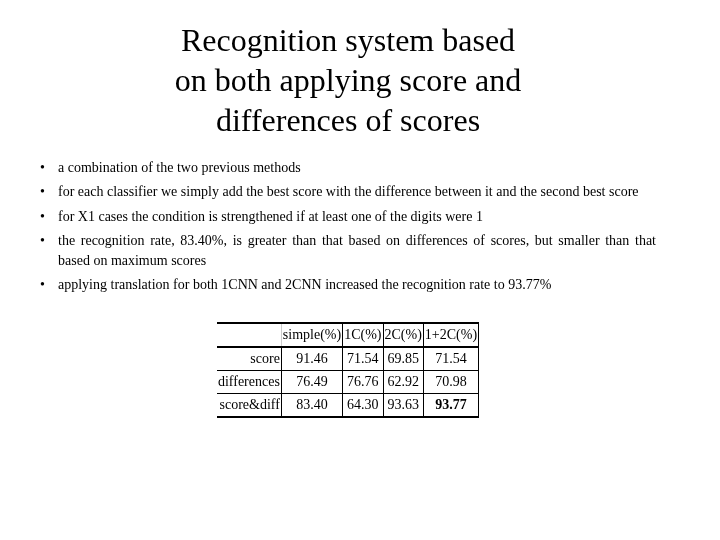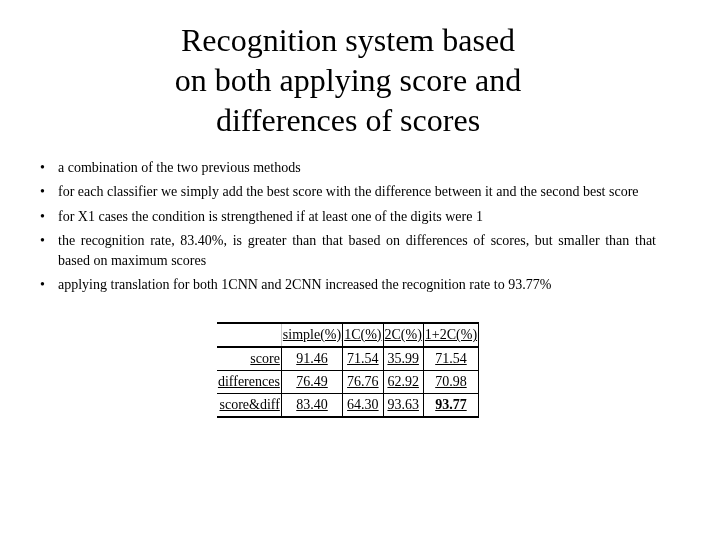--- a/index.html
+++ b/index.html
@@ -66,21 +66,20 @@
     table {
       border-collapse: collapse;
       font-size: 14px;
       font-family: 'Times New Roman', Times, serif;
     }
 
     table td, table th {
       padding: 3px 1px;
       text-align: center;
       border: 1px solid #000;
-      text-decoration: underline;
     }
 
     table td:first-child {
       text-align: right;
     }
 
     table tr:first-child td, table tr:first-child th {
       border-top: 2px solid #000;
     }
 
@@ -139,21 +138,21 @@
           <td>1C(%)</td>
           <td>2C(%)</td>
           <td>1+2C(%)</td>
         </tr>
       </thead>
       <tbody>
       <tr>
             <td style="text-align: right; border-left: none;">score</td>
             <td>91.46</td>
             <td>71.54</td>
-            <td>35.99</td>
+            <td>69.85</td>
             <td>71.54</td>
           </tr>
           <tr>
             <td style="text-align: right; border-left: none;">differences</td>
             <td>76.49</td>
             <td>76.76</td>
             <td>62.92</td>
             <td>70.98</td>
           </tr>
           <tr>

